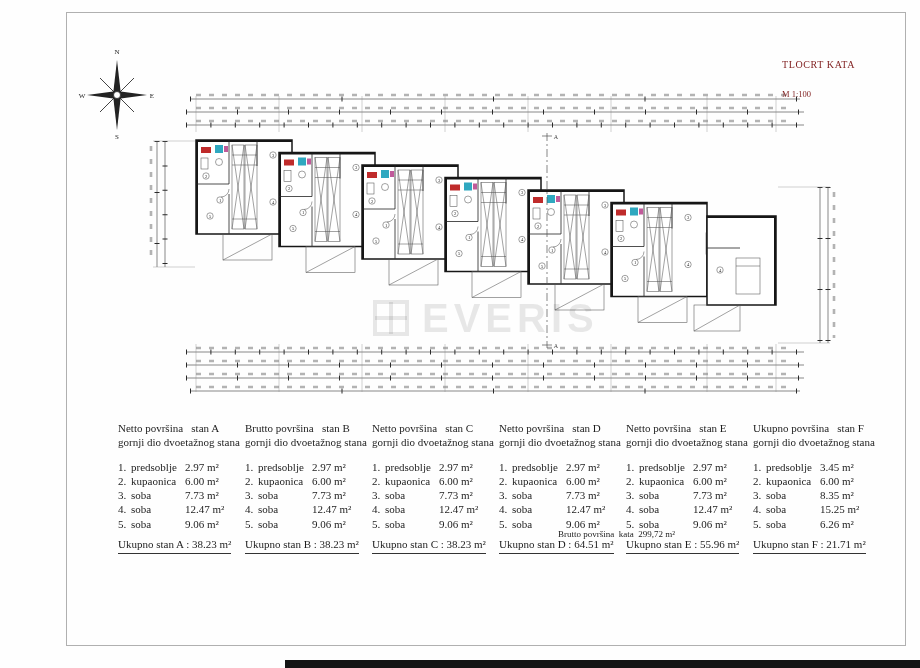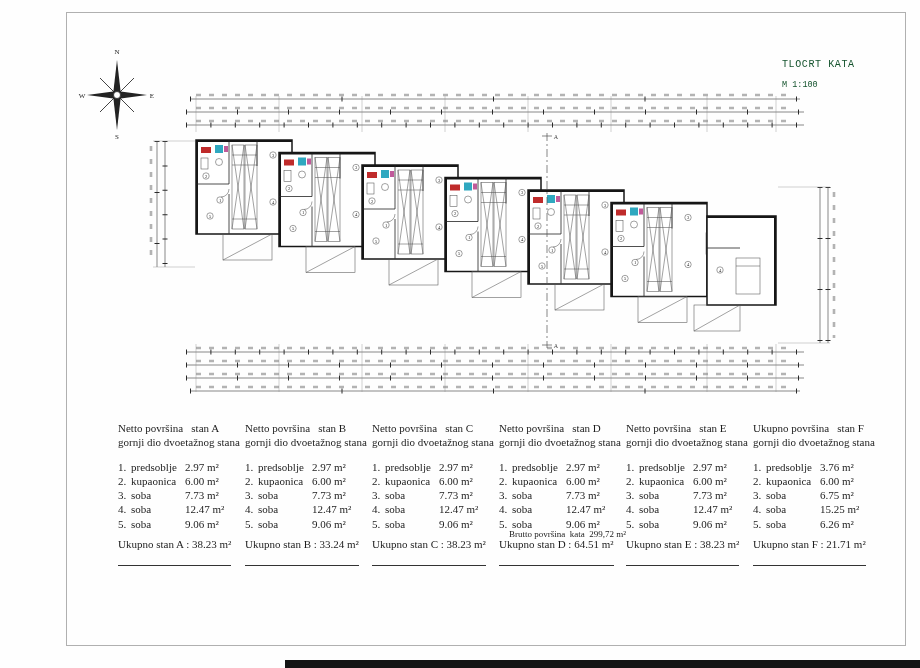--- a/index.html
+++ b/index.html
@@ -21,42 +21,42 @@
   .tickC { stroke:#2a2a2a; stroke-width:5; stroke-dasharray:1 23.4; fill:none; }
   .smudge { stroke:#b3b3b3; stroke-width:2.6; stroke-dasharray:5 8; fill:none; }
   .ext  { stroke:#8a8a8a; stroke-width:0.4; fill:none; }
   .rn   { font-family:"Liberation Serif", serif; font-size:4.5px; fill:#222;
           text-anchor:middle; }
   .cletter { font-family:"Liberation Serif", serif; font-size:7px; fill:#222;
              text-anchor:middle; }
   .slabel { font-family:"Liberation Serif", serif; font-size:6px; fill:#444;
             text-anchor:middle; }
 
-  .title-block { position:absolute; left:782px; top:59px; color:#14532d;font-family:Liberation Mono, monospace; }
+  .title-block { position:absolute; left:782px; top:59px; color:#7f1d1d; }
   .tb-title { font-size:10px; letter-spacing:0.6px; white-space:pre; }
-  .tb-scale { font-size:8.5px; margin-top:10px; white-space:pre; }
+  .tb-scale { font-size:8.5px; margin-top:19px; white-space:pre; }
 
   .watermark { position:absolute; left:372px; top:298px; display:flex;
                align-items:center; gap:12px; }
   .wm-text { font-family:"Liberation Sans", sans-serif; font-size:40px;
              font-weight:700; letter-spacing:5px; line-height:1;
              color:rgba(0,0,0,0.09); }
 
   #unit-tables { position:absolute; left:118px; top:421px; display:flex;
                  gap:16px; color:#1d1d1d; }
   .unit-table { width:111px; font-size:11px; line-height:1.3; }
   .ut-title { white-space:pre; }
   .ut-sub   { white-space:pre; margin-bottom:10px; }
   .ut-rows  { display:flex; flex-direction:column; }
   .ut-row   { display:grid; grid-template-columns:13px 54px 1fr; }
-  .ut-total { margin-top:6px; padding-bottom:14px; border-bottom:1px solid #333;
+  .ut-total { margin-top:6px; padding-bottom:2px; border-bottom:1px solid #333;
               white-space:pre; width:fit-content; }
 
   .brutto { position:absolute; left:460px; top:529px; width:215px;
-            text-align:center; font-size:9px; color:#1d1d1d; white-space:pre; }
+            text-align:right; font-size:9px; color:#1d1d1d; white-space:pre; }
 
   .bottom-bar { position:absolute; left:285px; top:660px; width:635px;
                 height:8px; background:#141414; }
 </style>
 </head>
 <body>
 
 <div id="canvas">
 
   <div class="frame"></div>
@@ -204,20 +204,28 @@
       <text class="slabel" x="556" y="139">A</text>
       <text class="slabel" x="556" y="348">A</text>
     </g>
   </svg>
 
   <div class="title-block">
     <div class="tb-title">TLOCRT KATA</div>
     <div class="tb-scale">M 1:100</div>
   </div>
 
+  <div class="watermark">
+    <svg width="38" height="38" viewBox="0 0 38 38">
+      <rect x="3" y="3" width="32" height="32" fill="none" stroke="rgba(0,0,0,0.09)" stroke-width="4"></rect>
+      <line x1="19" y1="3" x2="19" y2="35" stroke="rgba(0,0,0,0.09)" stroke-width="4"></line>
+      <line x1="3" y1="19" x2="35" y2="19" stroke="rgba(0,0,0,0.09)" stroke-width="4"></line>
+    </svg>
+    <div class="wm-text">EVERIS</div>
+  </div>
 
   <div id="unit-tables">
     <div class="unit-table">
       <div class="ut-title">Netto površina   stan A</div>
       <div class="ut-sub">gornji dio dvoetažnog stana</div>
       <div class="ut-rows">
           <div class="ut-row">
             <span class="ut-num">1.</span>
             <span class="ut-label">predsoblje</span>
             <span class="ut-value">2.97 m²</span>
@@ -240,21 +248,21 @@
           <div class="ut-row">
             <span class="ut-num">5.</span>
             <span class="ut-label">soba</span>
             <span class="ut-value">9.06 m²</span>
           </div>
         </div>
       <div class="ut-total">Ukupno stan A : 38.23 m²</div>
     </div>
 
     <div class="unit-table">
-      <div class="ut-title">Netto površina   stan B</div>
+      <div class="ut-title">Brutto površina   stan B</div>
       <div class="ut-sub">gornji dio dvoetažnog stana</div>
       <div class="ut-rows">
           <div class="ut-row">
             <span class="ut-num">1.</span>
             <span class="ut-label">predsoblje</span>
             <span class="ut-value">2.97 m²</span>
           </div>
           <div class="ut-row">
             <span class="ut-num">2.</span>
             <span class="ut-label">kupaonica</span>
@@ -269,21 +277,21 @@
             <span class="ut-num">4.</span>
             <span class="ut-label">soba</span>
             <span class="ut-value">12.47 m²</span>
           </div>
           <div class="ut-row">
             <span class="ut-num">5.</span>
             <span class="ut-label">soba</span>
             <span class="ut-value">9.06 m²</span>
           </div>
         </div>
-      <div class="ut-total">Ukupno stan B : 33.24 m²</div>
+      <div class="ut-total">Ukupno stan B : 38.23 m²</div>
     </div>
 
     <div class="unit-table">
       <div class="ut-title">Netto površina   stan C</div>
       <div class="ut-sub">gornji dio dvoetažnog stana</div>
       <div class="ut-rows">
           <div class="ut-row">
             <span class="ut-num">1.</span>
             <span class="ut-label">predsoblje</span>
             <span class="ut-value">2.97 m²</span>
@@ -368,41 +376,41 @@
             <span class="ut-num">4.</span>
             <span class="ut-label">soba</span>
             <span class="ut-value">12.47 m²</span>
           </div>
           <div class="ut-row">
             <span class="ut-num">5.</span>
             <span class="ut-label">soba</span>
             <span class="ut-value">9.06 m²</span>
           </div>
         </div>
-      <div class="ut-total">Ukupno stan E : 38.23 m²</div>
+      <div class="ut-total">Ukupno stan E : 55.96 m²</div>
     </div>
 
     <div class="unit-table">
       <div class="ut-title">Ukupno površina   stan F</div>
       <div class="ut-sub">gornji dio dvoetažnog stana</div>
       <div class="ut-rows">
           <div class="ut-row">
             <span class="ut-num">1.</span>
             <span class="ut-label">predsoblje</span>
-            <span class="ut-value">3.76 m²</span>
-          </div>
-          <div class="ut-row">
-            <span class="ut-num">2.</span>
-            <span class="ut-label">kupaonica</span>
-            <span class="ut-value">6.00 m²</span>
-          </div>
-          <div class="ut-row">
-            <span class="ut-num">3.</span>
-            <span class="ut-label">soba</span>
-            <span class="ut-value">6.75 m²</span>
+            <span class="ut-value">3.45 m²</span>
+          </div>
+          <div class="ut-row">
+            <span class="ut-num">2.</span>
+            <span class="ut-label">kupaonica</span>
+            <span class="ut-value">6.00 m²</span>
+          </div>
+          <div class="ut-row">
+            <span class="ut-num">3.</span>
+            <span class="ut-label">soba</span>
+            <span class="ut-value">8.35 m²</span>
           </div>
           <div class="ut-row">
             <span class="ut-num">4.</span>
             <span class="ut-label">soba</span>
             <span class="ut-value">15.25 m²</span>
           </div>
           <div class="ut-row">
             <span class="ut-num">5.</span>
             <span class="ut-label">soba</span>
             <span class="ut-value">6.26 m²</span>

